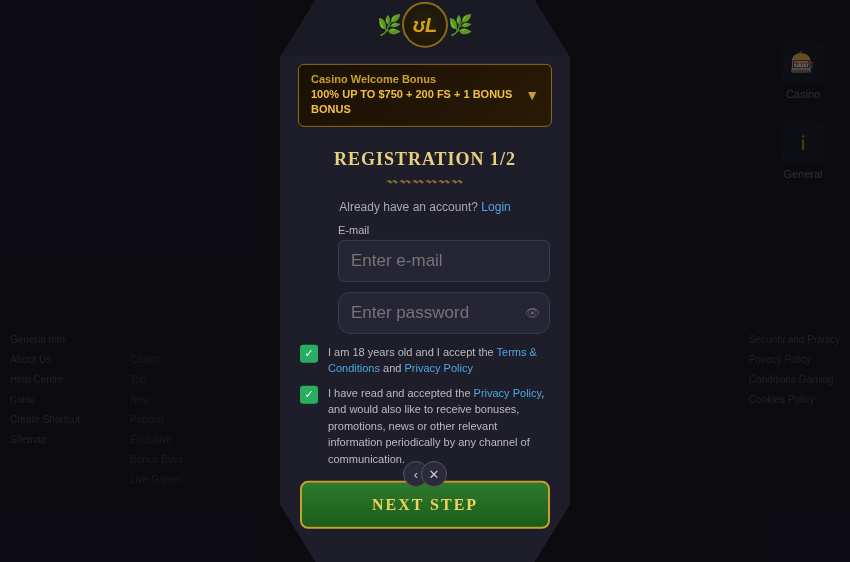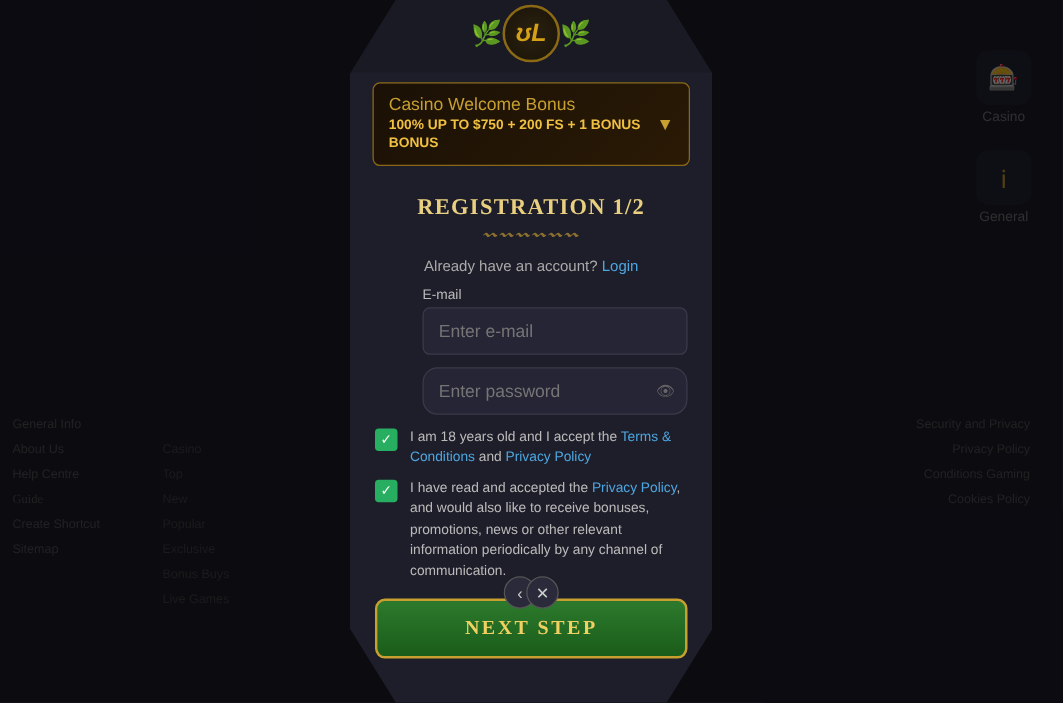--- a/index.html
+++ b/index.html
@@ -87,22 +87,23 @@
       border-radius: 6px;
       padding: 8px 12px;
       display: flex;
       align-items: center;
       justify-content: space-between;
       cursor: pointer;
     }
 
     .bonus-text-top {
       color: #c8a030;
-      font-size: 14px;
+      font-size: 11px;
       margin-bottom: 2px;
+      font-weight: bold;
     }
 
     .bonus-text-main {
       color: #f0c040;
       font-size: 11px;
       font-weight: bold;
       line-height: 1.4;
     }
 
     .bonus-chevron {
@@ -161,21 +162,21 @@
       display: block;
     }
 
     .form-input {
       width: 100%;
       background: #252535;
       border: 1px solid #3a3a4a;
       border-radius: 6px;
       padding: 10px 12px;
       color: #888;
-      font-size: 14px;
+      font-size: 17px;
       outline: none;
     }
 
     .form-input-wrapper {
       position: relative;
     }
 
     .eye-icon {
       position: absolute;
       right: 10px;
@@ -272,27 +273,26 @@
       left: 10px;
       top: 330px;
       z-index: 2;
       color: #444;
       font-size: 10px;
       line-height: 2;
     }
 
     .bg-right-content {
       position: absolute;
-      right: 26px;
+      right: 10px;
       top: 330px;
       z-index: 2;
       color: #444;
       font-size: 10px;
       line-height: 2;
-      text-align: right;
     }
 
     .bg-center-bottom {
       position: absolute;
       bottom: 20px;
       left: 50%;
       transform: translateX(-50%);
       z-index: 2;
       color: #444;
       font-size: 10px;

